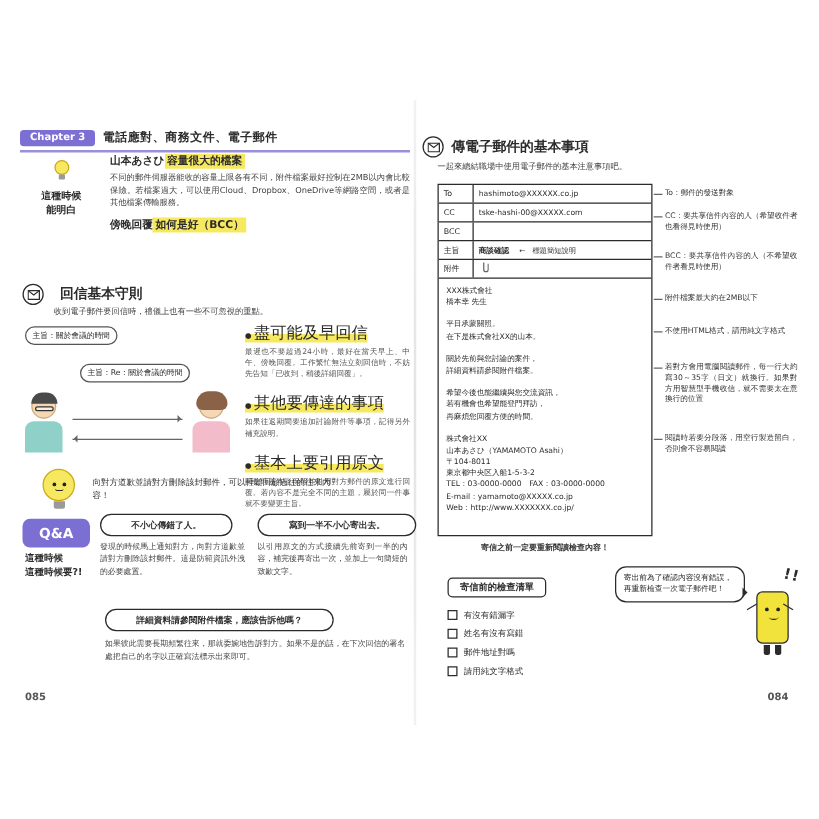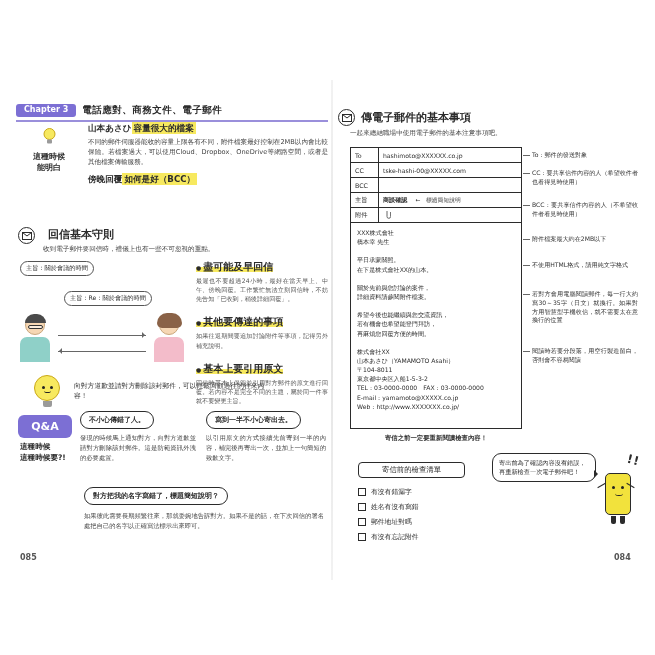--- a/index.html
+++ b/index.html
@@ -36,34 +36,34 @@
   .hair-m{position:absolute;top:-2px;left:-1px;width:21px;height:9px;border-radius:10px 10px 0 0;background:#4a4a4a}
   .hair-f{position:absolute;top:-3px;left:-3px;width:25px;height:15px;border-radius:12px 12px 6px 6px;background:#8a6247}
   .glasses{position:absolute;top:9px;left:2px;width:15px;height:4px;border:1px solid #333;border-radius:2px;background:rgba(255,255,255,.55)}
   .torso{width:30px;height:25px;border-radius:7px 7px 0 0;margin:2px auto 0}
   .arrow{position:absolute;width:88px;border-top:1.5px solid #666}
   .a-right:after{content:"";position:absolute;right:-2px;top:-4.5px;border:3.5px solid transparent;border-left-color:#666}
   .a-left:before{content:"";position:absolute;left:-2px;top:-4.5px;border:3.5px solid transparent;border-right-color:#666}
 
   .notes{position:absolute;top:170px;left:180px;width:132px}
   .note{margin-bottom:7px}
-  .note-title{font-size:10px;font-weight:bold;display:inline;background:linear-gradient(transparent 55%,#f7e95f 55%)}
+  .note-title{font-size:13px;font-weight:normal;display:inline;background:linear-gradient(transparent 55%,#f7e95f 55%)}
   .note-title:before{content:"● ";font-size:6px}
   .note-body{font-size:6.1px;line-height:1.5;color:#555;margin-top:2px;text-align:justify}
 
   .bulb-char{position:absolute;top:290px;left:14px;width:34px;height:40px}
   .bulb-ball{width:26px;height:26px;border-radius:50%;background:#f7e95f;border:1.4px solid #caa818;margin:0 auto;position:relative}
   .bulb-eye{position:absolute;top:10px;width:3px;height:3px;border-radius:50%;background:#222}
   .bulb-mouth{position:absolute;top:13px;left:9px;width:7px;height:4px;border-bottom:1.3px solid #222;border-radius:50%}
   .bulb-base{width:9px;height:6px;background:#9a9a9a;margin:0 auto;border-radius:0 0 2px 2px}
   .bulb-note{position:absolute;top:296px;left:58px;width:200px;font-size:6.8px;line-height:1.5;color:#333}
 
   .qa-badge{position:absolute;top:330px;left:2px;width:54px;height:23px;background:#7c6fd4;border-radius:6px;color:#fff;font-weight:bold;font-size:11px;display:flex;align-items:center;justify-content:center}
   .qa-sub{position:absolute;top:357px;left:4px;width:62px;font-size:7.6px;font-weight:bold;line-height:1.4}
-  .qpill{position:absolute;border:1.3px solid #2b2b2b;border-radius:11px;background:#fff;font-size:7px;font-weight:bold;padding:3px 8px;white-space:nowrap}
+  .qpill{position:absolute;border:1.3px solid #2b2b2b;border-radius:11px;background:#fff;font-size:7px;font-weight:bold;padding:3px 24px;white-space:nowrap}
   .qans{position:absolute;font-size:6.3px;line-height:1.55;color:#444;text-align:justify}
 
   .pagenum{position:absolute;top:468px;font-size:8px;font-weight:bold;color:#555}
   .pn-left{left:4px}
   .pn-right{left:278px}
 
   
   .r-head{position:absolute;top:24px;left:2px;display:flex;gap:6px;align-items:center}
   .r-sub{position:absolute;top:44px;left:14px;font-size:6.6px;color:#444}
   .mailbox{position:absolute;top:62px;left:14px;width:172px;height:282px;border:1.3px solid #2b2b2b;background:#fff}
@@ -72,21 +72,21 @@
   .mval{font-size:6.1px;padding-left:4px;white-space:nowrap}
   .mnote{font-size:5.8px;margin-left:8px;color:#333;white-space:nowrap}
   .mbody{font-size:6.1px;line-height:1.5;padding:5px 6px;white-space:pre-line}
 
   .ann{position:absolute;left:196px;width:106px;font-size:6.1px;line-height:1.45;color:#333;text-align:justify}
   .ann:before{content:"";position:absolute;left:-9px;top:4px;width:7px;border-top:1px solid #666}
 
   .reread{position:absolute;top:349px;left:14px;width:172px;text-align:center;font-size:6.4px;font-weight:bold;color:#333}
 
   .checklist{position:absolute;top:372px;left:22px;width:128px}
-  .cl-title{display:inline-block;border:1.2px solid #2b2b2b;border-radius:4px;padding:2px 23px;font-size:7.4px;font-weight:normal;margin-bottom:4px}
+  .cl-title{display:inline-block;border:1.2px solid #2b2b2b;border-radius:4px;padding:2px 9px;font-size:7.4px;font-weight:bold;margin-bottom:4px}
   .cl-item{display:flex;align-items:center;gap:5px;font-size:6.8px;margin-top:5px}
   .cl-box{width:8px;height:8px;border:1.2px solid #2b2b2b;flex:none;background:#fff}
 
   .mascot-bubble{position:absolute;top:368px;left:156px;width:104px;border:1.1px solid #2b2b2b;border-radius:9px;padding:4px 6px;font-size:6.2px;line-height:1.5;background:#fff}
   .mascot-bubble:after{content:"";position:absolute;right:-7px;top:16px;border:4px solid transparent;border-left-color:#2b2b2b}
   .mascot{position:absolute;top:372px;left:264px;width:38px;height:90px}
   .mascot-ex{position:absolute;top:-4px;right:-2px;font-size:12px;font-weight:bold;transform:rotate(14deg);letter-spacing:1px}
   .mascot-body{position:absolute;top:16px;left:5px;width:26px;height:42px;background:#f2e23c;border:1.8px solid #2b2b2b;border-radius:5px}
   .m-eye{position:absolute;top:12px;width:3px;height:3px;border-radius:50%;background:#222}
   .m-mouth{position:absolute;top:17px;left:9px;width:8px;height:5px;border-bottom:1.4px solid #222;border-radius:50%}
@@ -185,21 +185,21 @@
       <span>這種時候</span><br>
       <span>這種時候要?!</span>
     </div>
 
     <div class="qpill" style="left:64px;top:326px">不小心傳錯了人。</div>
     <div class="qans" style="left:64px;top:348px;width:116px">發現的時候馬上通知對方，向對方道歉並請對方刪除該封郵件。這是防範資訊外洩的必要處置。</div>
 
     <div class="qpill" style="left:190px;top:326px">寫到一半不小心寄出去。</div>
     <div class="qans" style="left:190px;top:348px;width:120px">以引用原文的方式接續先前寄到一半的內容，補完後再寄出一次，並加上一句簡短的致歉文字。</div>
 
-    <div class="qpill" style="left:68px;top:402px">對方把我的名字寫錯了，標題簡短說明？</div>
+    <div class="qpill" style="left:68px;top:402px">詳細資料請參閱附件檔案，應該告訴他嗎？</div>
     <div class="qans" style="left:68px;top:426px;width:240px">如果彼此需要長期頻繁往來，那就委婉地告訴對方。如果不是的話，在下次回信的署名處把自己的名字以正確寫法標示出來即可。</div>
 
     <div class="pagenum pn-left">085</div>
   </div>
 
   <div class="page right">
 
     <div class="r-head">
       <span class="sec-icon">
         <svg width="10" height="8" viewBox="0 0 10 8">
@@ -278,21 +278,21 @@
       <div class="cl-item">
         <span class="cl-box"></span>
         <span>姓名有沒有寫錯</span>
       </div>
       <div class="cl-item">
         <span class="cl-box"></span>
         <span>郵件地址對嗎</span>
       </div>
       <div class="cl-item">
         <span class="cl-box"></span>
-        <span>有沒有忘記附件</span>
+        <span>請用純文字格式</span>
       </div>
     </div>
 
     <div class="mascot-bubble">寄出前為了確認內容沒有錯誤，再重新檢查一次電子郵件吧！</div>
 
     <div class="mascot">
       <div class="mascot-ex">!!</div>
       <div class="mascot-body">
         <div class="m-eye" style="left:6px"></div>
         <div class="m-eye" style="left:15px"></div>

